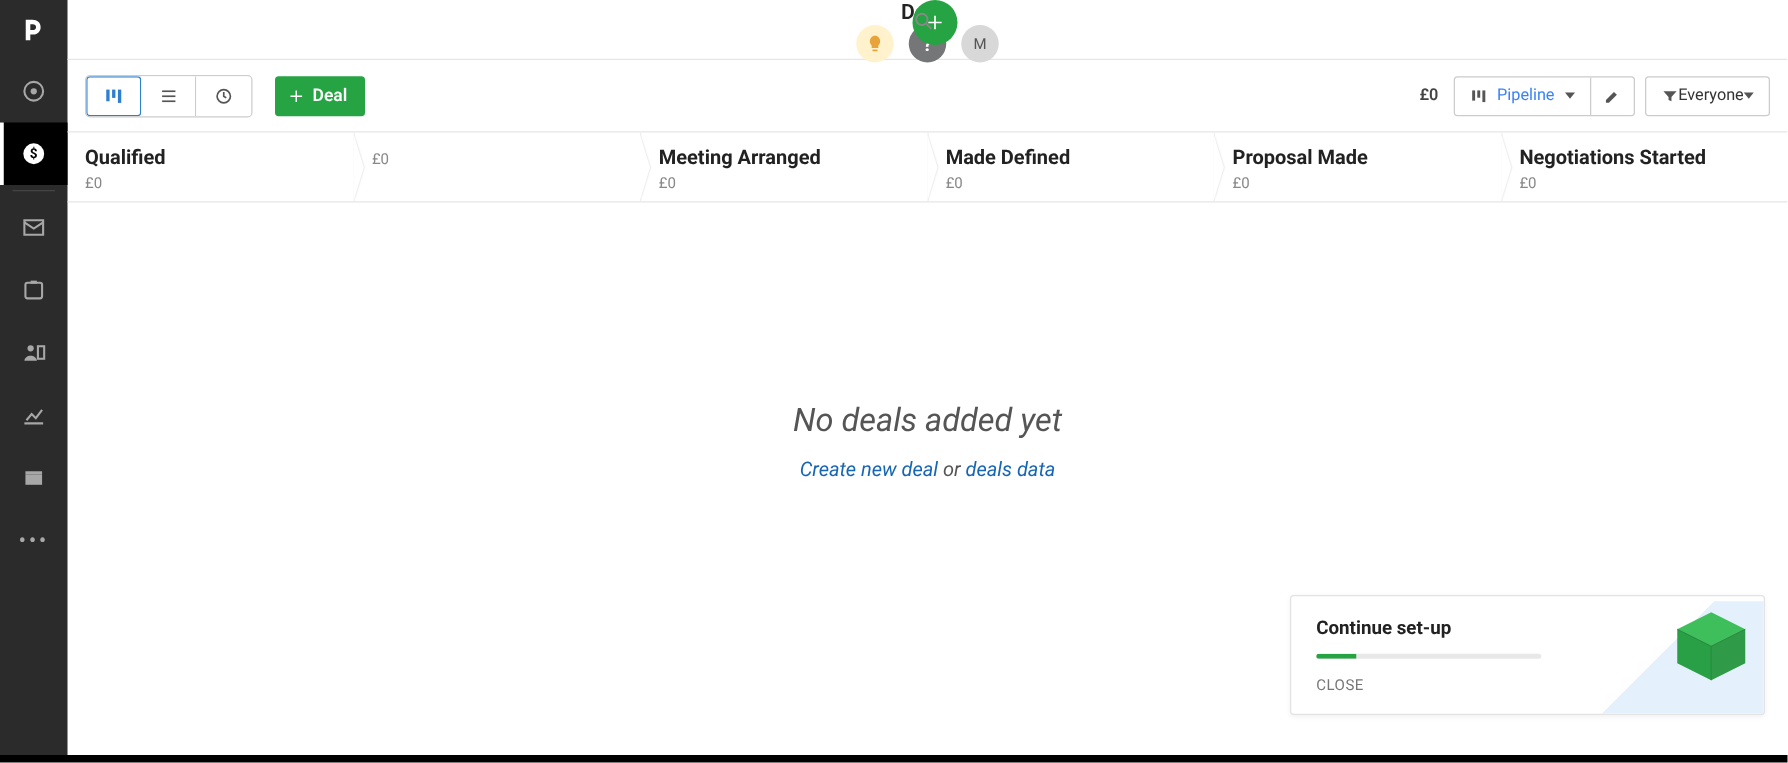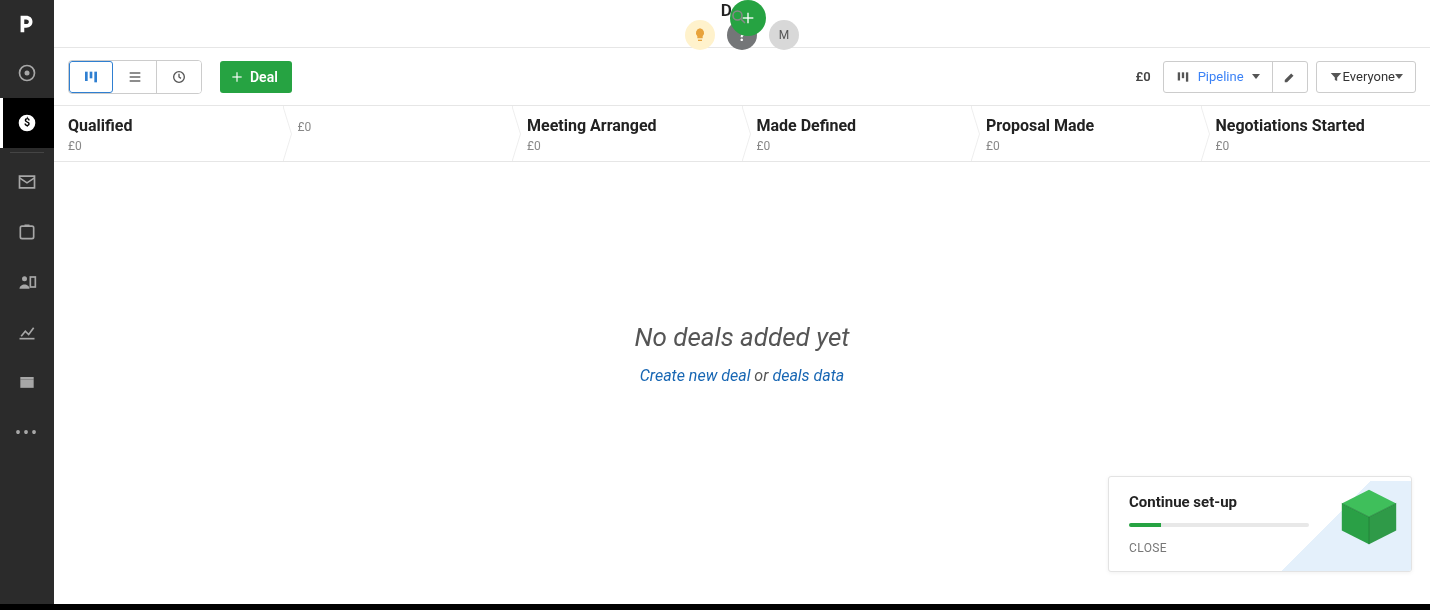--- a/index.html
+++ b/index.html
@@ -62,21 +62,21 @@
   .col-title{font-size:16px;font-weight:700;color:#222;}
   .col-amt{font-size:12px;color:#888;margin-top:4px;}
 
   
   .empty{flex:1;display:flex;flex-direction:column;align-items:center;justify-content:flex-start;padding-top:160px;font-style:italic;}
   .empty h2{font-size:26px;font-weight:400;color:#555;}
   .empty p{margin-top:14px;font-size:16px;color:#555;}
   .empty a{color:#1766b3;text-decoration:none;cursor:pointer;}
 
   
-  .setup{position:absolute;right:18px;bottom:32px;width:304px;background:#fff;border:1px solid #e3e3e3;border-radius:3px;box-shadow:0 1px 4px rgba(0,0,0,0.06);padding:16px 20px;overflow:hidden;}
+  .setup{position:absolute;right:18px;bottom:32px;width:380px;background:#fff;border:1px solid #e3e3e3;border-radius:3px;box-shadow:0 1px 4px rgba(0,0,0,0.06);padding:16px 20px;overflow:hidden;}
   .setup .title{font-size:15px;font-weight:700;color:#222;margin-bottom:12px;}
   .setup .progress{height:4px;background:#e8e8e8;border-radius:2px;overflow:hidden;margin-bottom:14px;width:180px;}
   .setup .progress .fill{height:100%;width:18%;background:#26a342;}
   .setup .close{font-size:12px;color:#777;letter-spacing:0.4px;cursor:pointer;}
   .cube{position:absolute;right:8px;top:6px;width:68px;height:68px;}
   .setup-bg{position:absolute;right:0;bottom:0;width:170px;height:90px;background:linear-gradient(135deg,transparent 50%,#e4f0fb 50%);}
 
   
   .blackbar{position:absolute;left:0;right:0;bottom:0;height:6px;background:#000;}
 </style>

